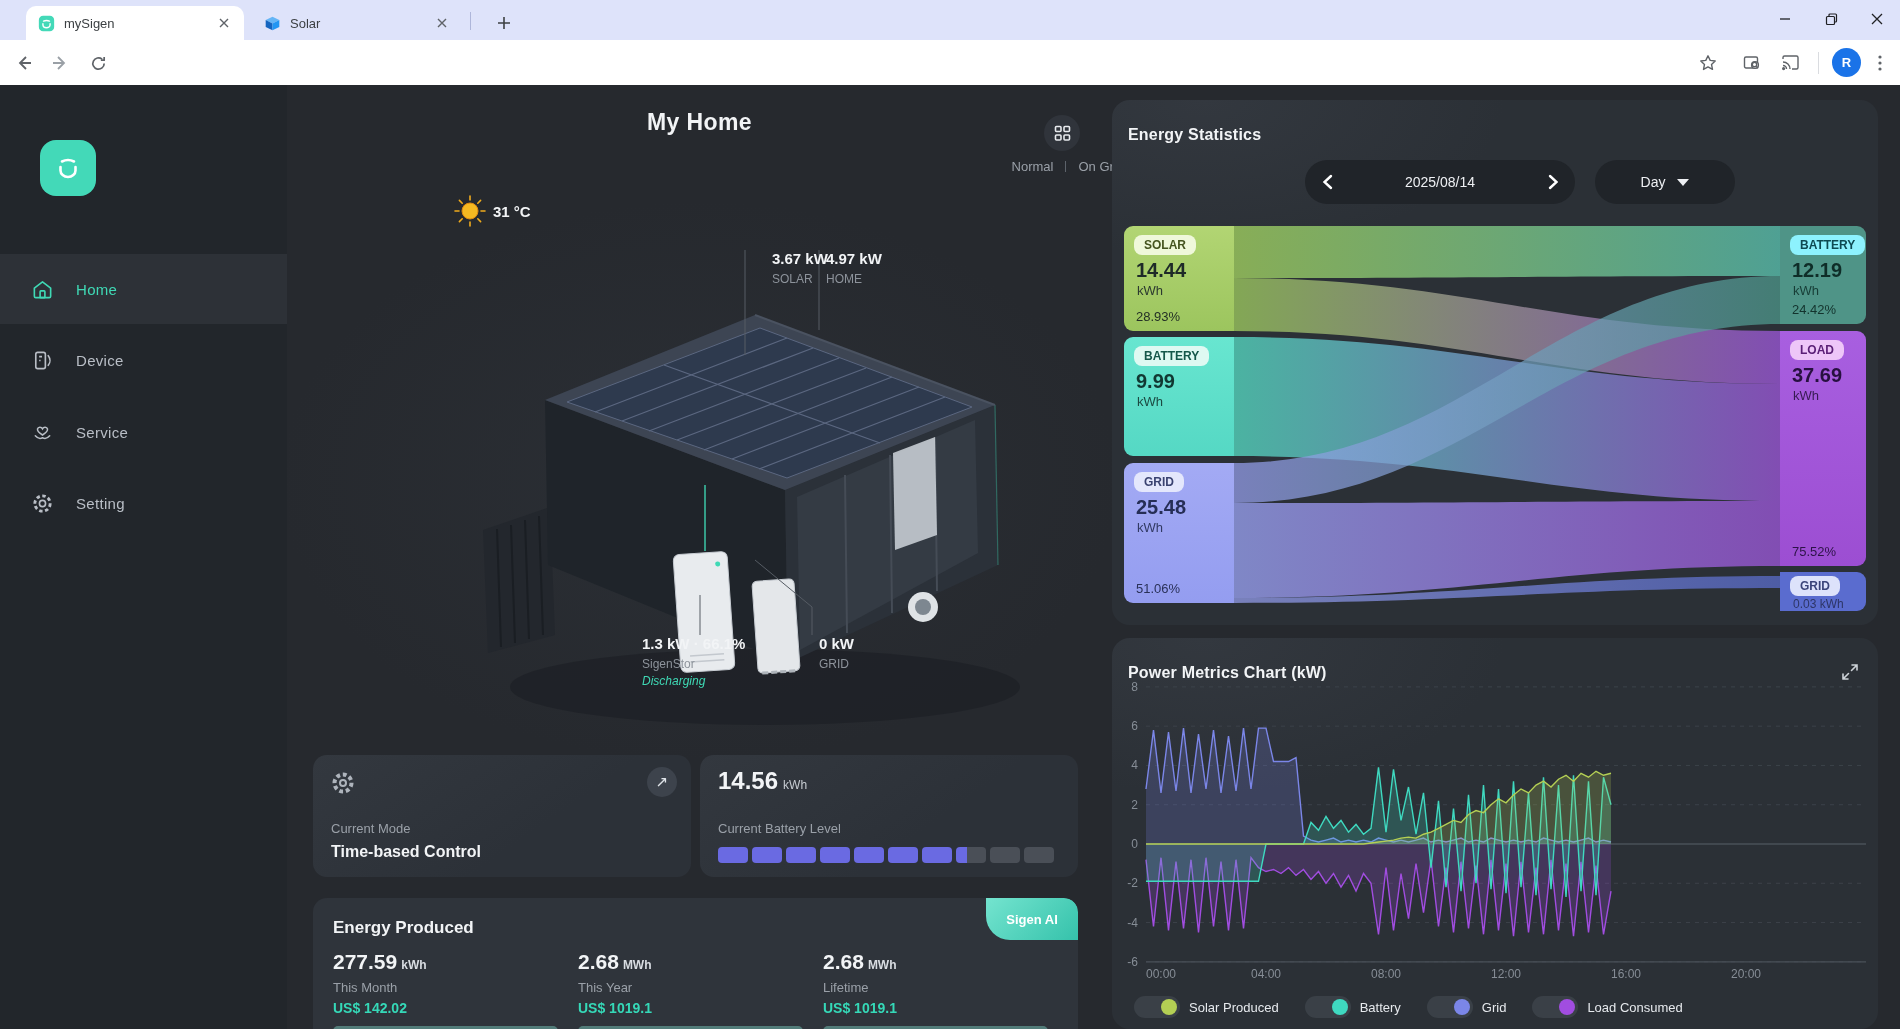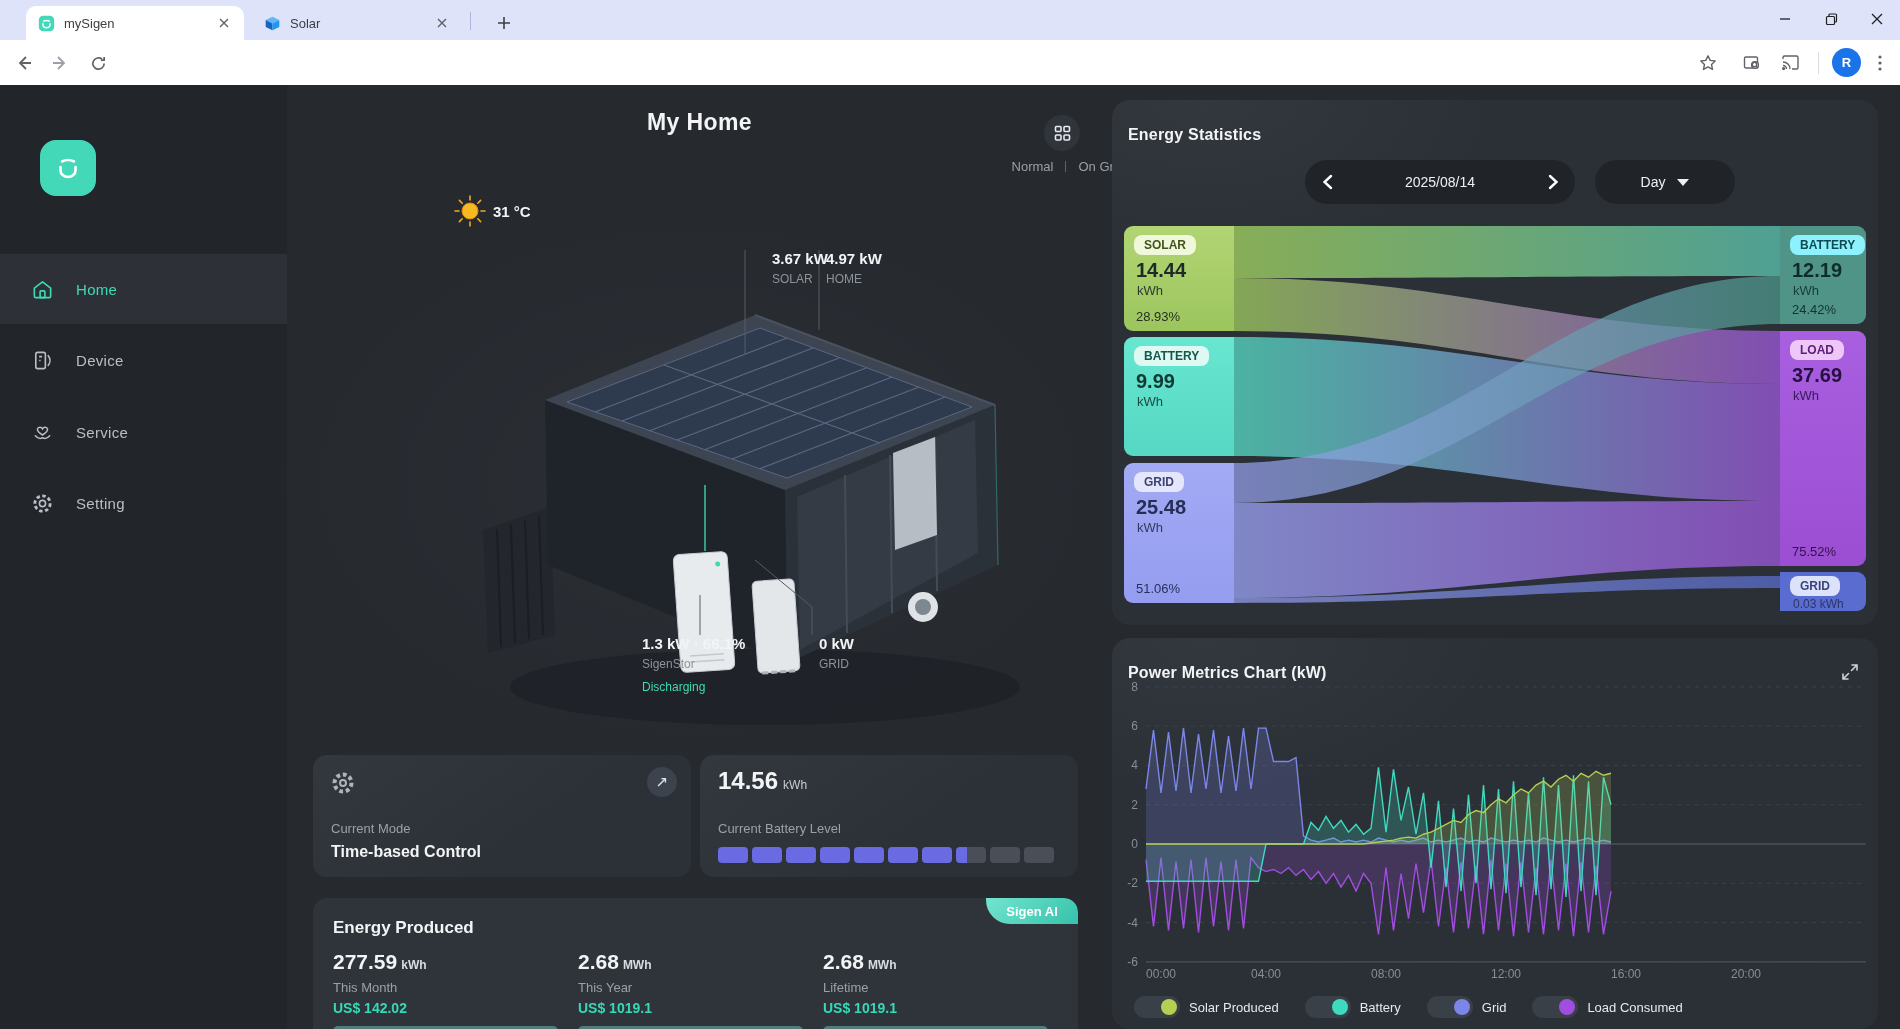--- a/index.html
+++ b/index.html
@@ -49,38 +49,38 @@
   #subtitle { position:absolute; top:74px; left:12px; width:100%; text-align:right; color:#9aa0a8; font-size:13px; }
   #subtitle .divider { display:inline-block; width:1px; height:11px; background:#5d636b; margin:0 12px; vertical-align:-1px; }
   #weather { position:absolute; left:166px; top:109px; display:flex; align-items:center; gap:6px; }
   #weather .temp { color:#f2f4f6; font-size:15px; font-weight:bold; }
 
   #house-svg { position:absolute; left:168px; top:150px; width:620px; height:500px; }
 
   .house-label { position:absolute; line-height:1.25; }
   .house-label .val { color:#f2f4f6; font-size:15px; font-weight:bold; white-space:nowrap; }
   .house-label .sub { color:#8d939b; font-size:12px; margin-top:3px; }
-  .house-label .state { color:#3fd9b5; font-size:12px; margin-top:8px; }
+  .house-label .state { color:#3fd9b5; font-size:12px; margin-top:2px;font-style:italic; }
 
   
   .mini-card { position:absolute; top:670px; width:378px; height:122px; border-radius:14px;
       background:linear-gradient(145deg,#33383f 0%, #2c3138 60%); padding:16px 18px; overflow:hidden; }
   .mini-card .c-label { position:absolute; left:18px; top:66px; color:#9aa0a8; font-size:13px; }
   .mini-card .c-value { position:absolute; left:18px; top:88px; color:#f2f4f6; font-size:16px; font-weight:bold; }
   #mode-open-btn { position:absolute; right:14px; top:12px; width:30px; height:30px; border-radius:50%;
       background:#3d434c; color:#dfe3e8; font-size:15px; display:flex; align-items:center; justify-content:center; }
   #battery-kwh { position:absolute; left:18px; top:12px; color:#f2f4f6; font-size:24px; font-weight:bold; }
   #battery-kwh .unit { font-size:12px; font-weight:normal; color:#c7ccd2; margin-left:5px; }
   #bat-segs { position:absolute; left:18px; top:92px; display:flex; gap:4px; }
   #bat-segs .seg { width:30px; height:16px; border-radius:4px; }
 
   #energy-card { position:absolute; left:26px; top:813px; width:765px; height:145px; border-radius:14px;
       background:#2f343b; overflow:hidden; }
   #energy-card h3 { position:absolute; left:20px; top:20px; color:#f2f4f6; font-size:17px; font-weight:bold; }
-  #sigen-ai-badge { position:absolute; right:0; top:0; width:92px; height:26px;
+  #sigen-ai-badge { position:absolute; right:0; top:0; width:92px; height:42px;
       background:linear-gradient(135deg,#74e4cf 0%, #35c2ab 100%); border-radius:0 14px 0 24px;
       color:#fff; font-size:13px; font-weight:bold; display:flex; align-items:center; justify-content:center; }
   .ep-col { position:absolute; top:52px; width:240px; }
   .ep-col .v { color:#f2f4f6; font-size:21px; font-weight:bold; }
   .ep-col .v .unit { font-size:12px; font-weight:bold; color:#d9dde2; margin-left:4px; }
   .ep-col .p { color:#9aa0a8; font-size:13px; margin-top:6px; }
   .ep-col .m { color:#35d9b8; font-size:14px; font-weight:bold; margin-top:5px; }
   .ep-bar { position:absolute; top:128px; width:225px; height:10px; border-radius:5px; background:#7fd4c6; opacity:.45; }
 
   

